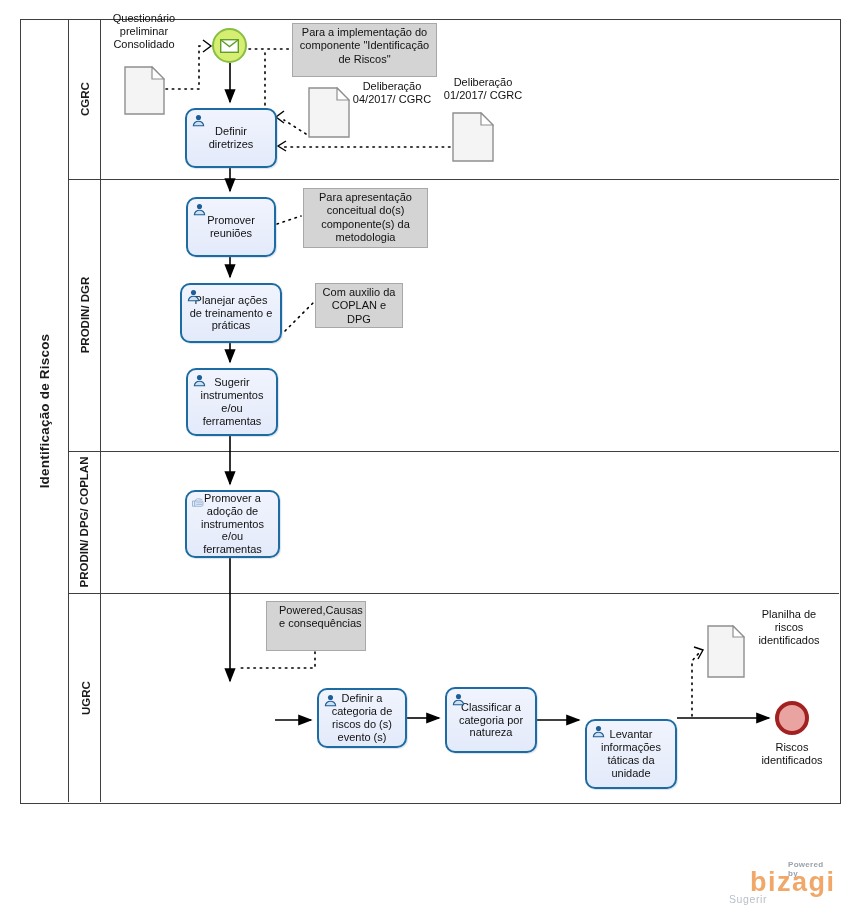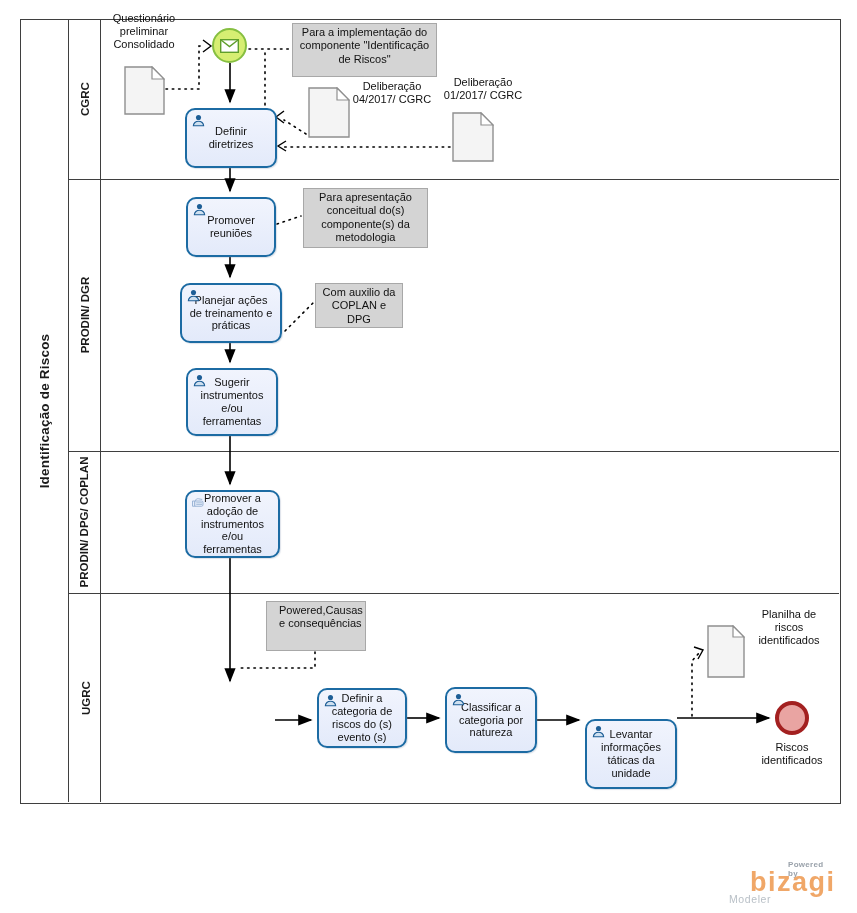--- a/index.html
+++ b/index.html
@@ -219,15 +219,15 @@
       <path d="M26,1 l11,11 h-11 z" fill="#ffffff" stroke="#8f8f8f" stroke-width="1.2"></path>
     </svg>
   </div>
   <div class="free-label" style="left:746px;top:608px;width:86px;">Planilha de riscos identificados</div>
 
   <div class="event end-event" style="left:775px;top:701px;"></div>
   <div class="free-label" style="left:748px;top:741px;width:88px;">Riscos identificados</div>
 
   <div class="logo-powered" style="left:788px;top:860px;width:46px;text-align:left;">Powered by</div>
   <div class="logo-brand" style="left:750px;top:869px;">bizagi</div>
-  <div class="logo-product" style="left:729px;top:893px;">Modeler</div>
+  <div class="logo-product" style="left:729px;top:893px;">Sugerir</div>
 
 </div>
 
 </body></html>

